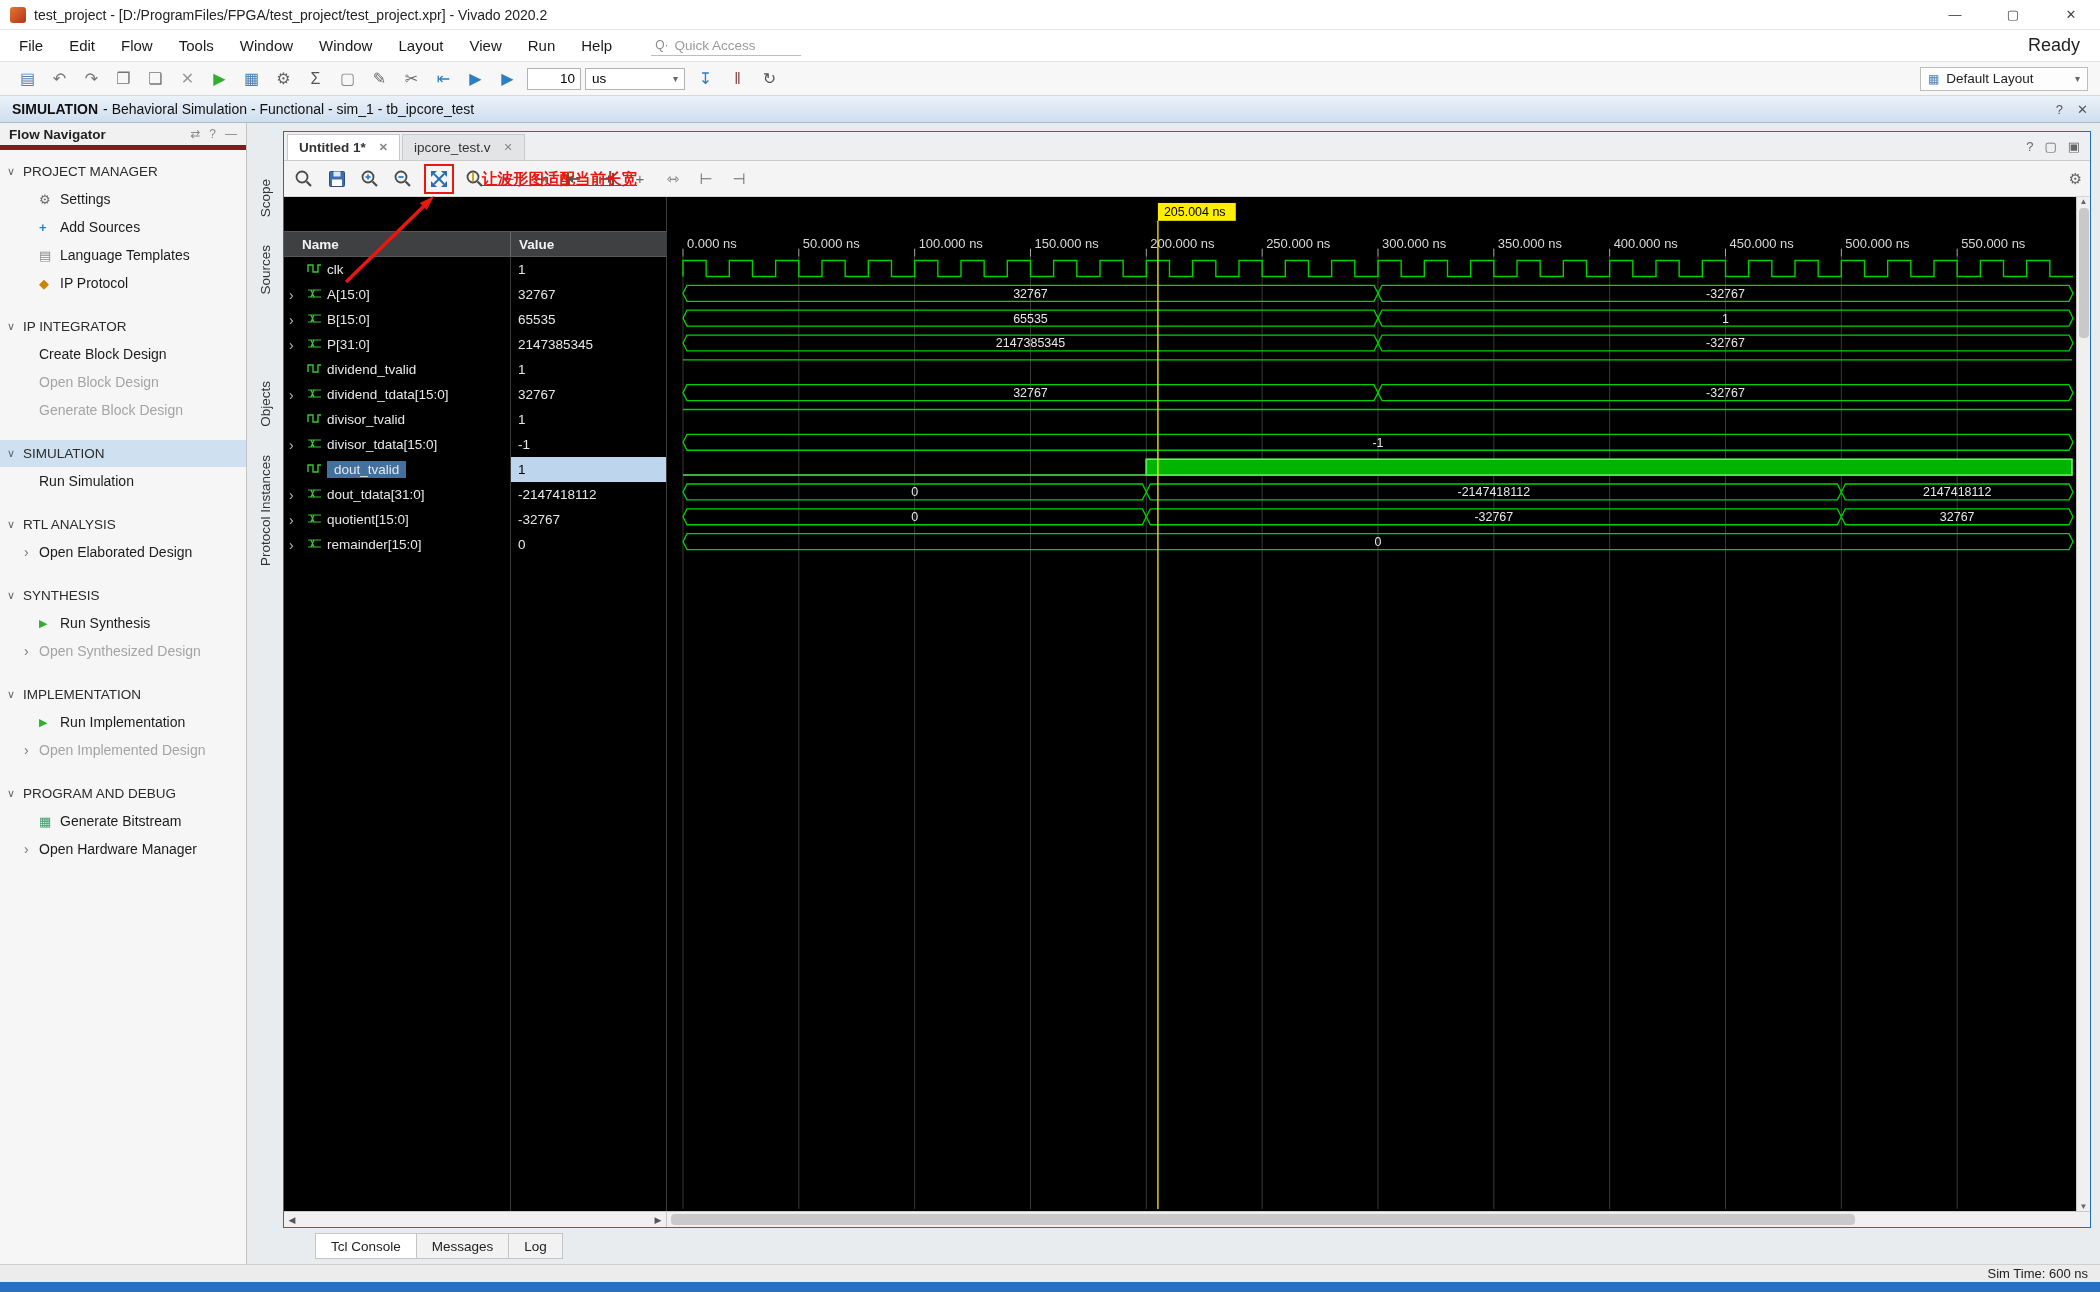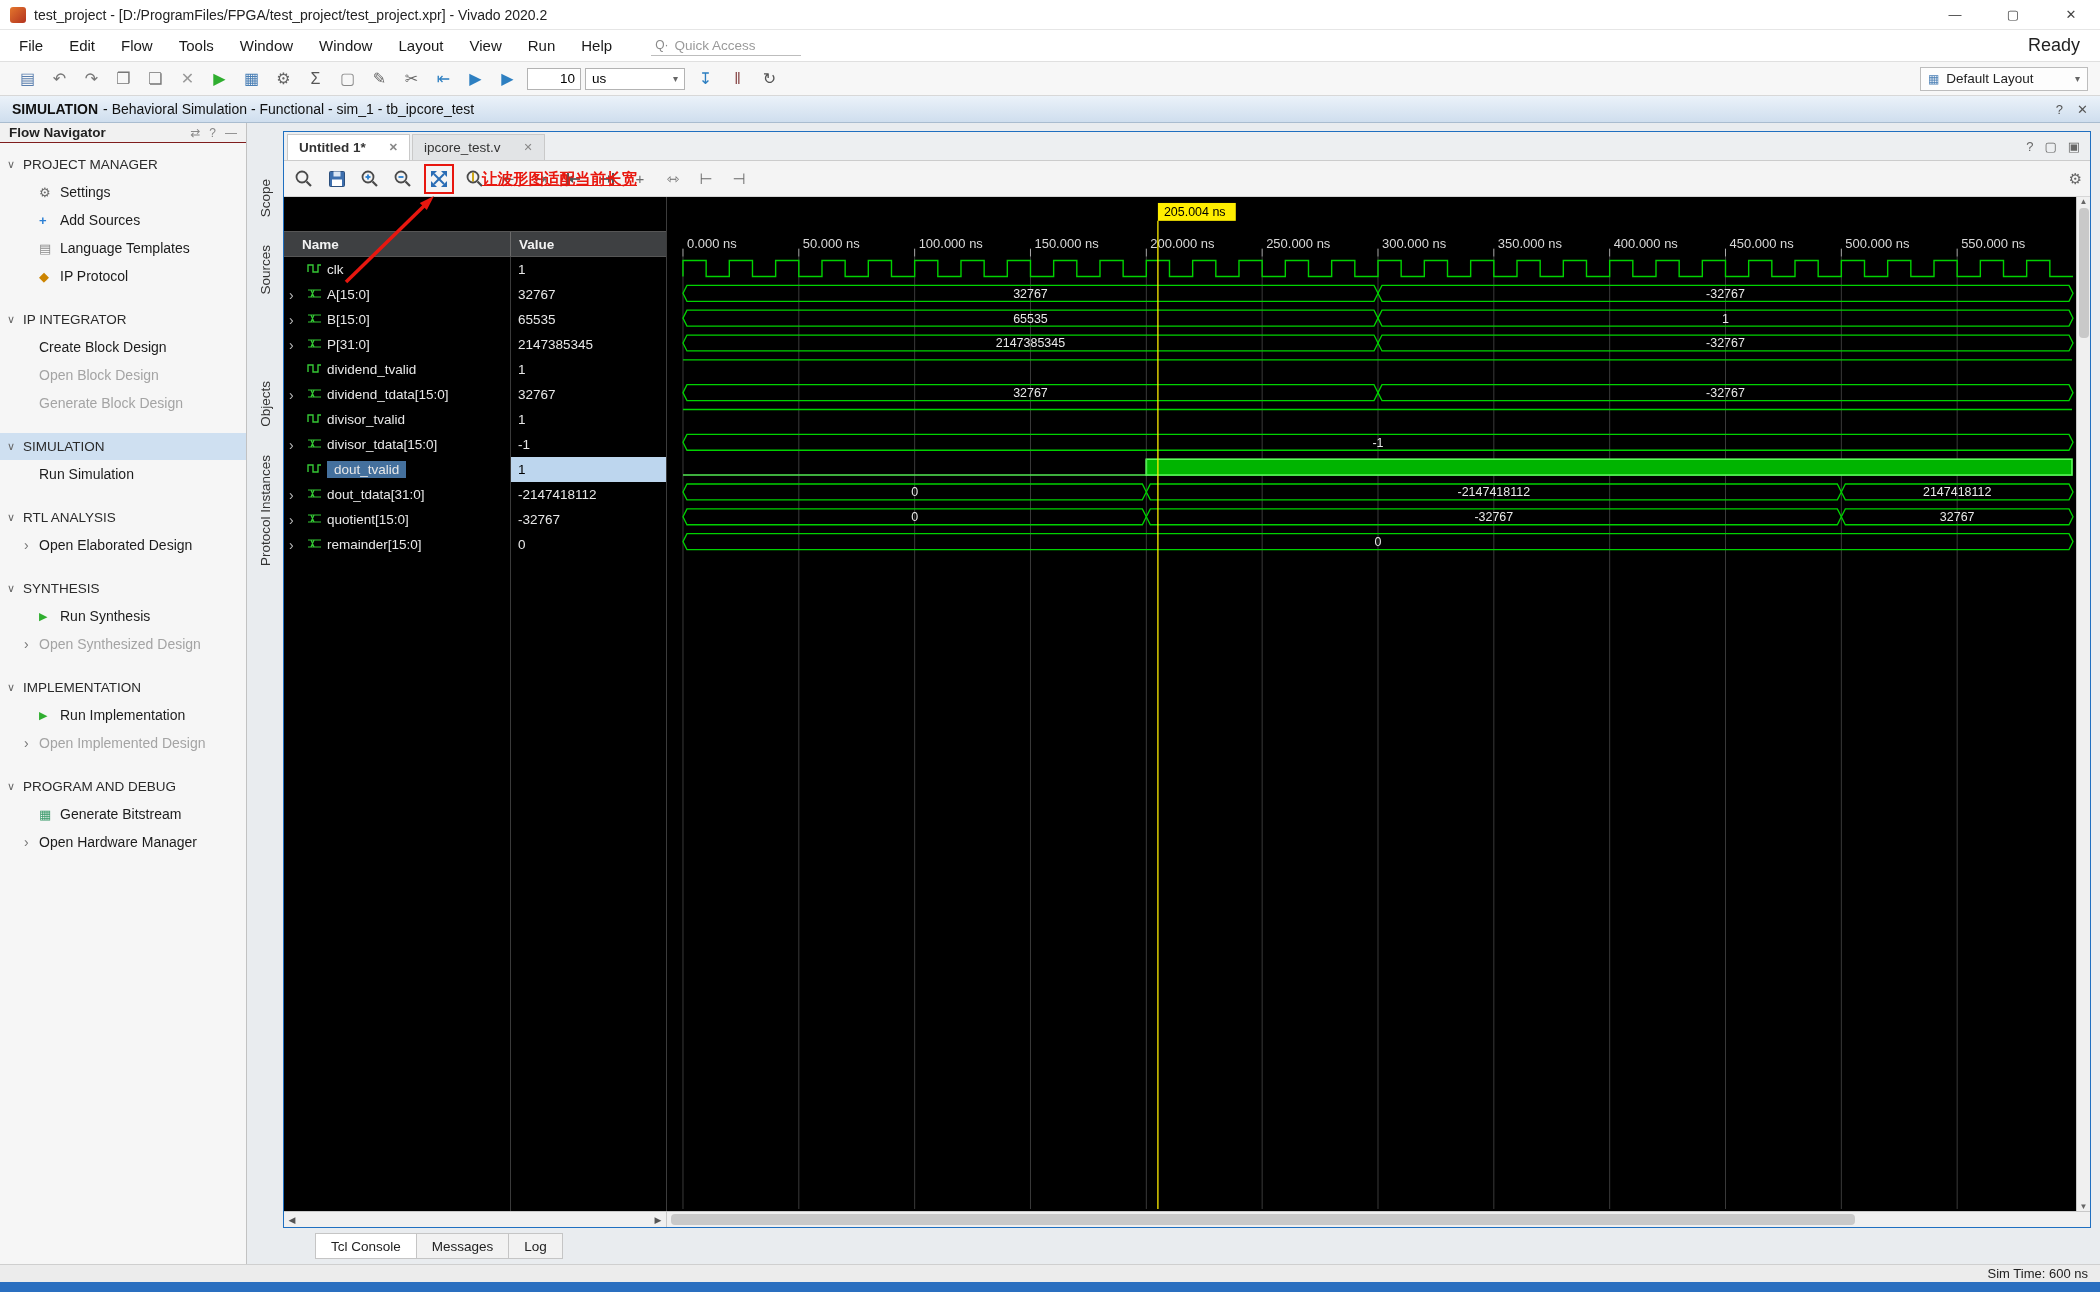--- a/index.html
+++ b/index.html
@@ -31,21 +31,21 @@
   
   .contextbar{height:27px;background:linear-gradient(#ebf2f9,#cfdeee);border-bottom:1px solid #a9bccf;display:flex;align-items:center;padding:0 12px;font-size:14px;color:#101010;}
   .contextbar .strong{font-weight:bold;margin-right:5px;}
   .ctx-icons{margin-left:auto;display:flex;gap:14px;color:#555;font-size:13px;}
 
   
   .body{position:absolute;top:123px;bottom:28px;left:0;right:0;display:flex;}
 
   
   .flownav{width:247px;background:#f6f6f6;border-right:1px solid #c2c2c2;display:flex;flex-direction:column;font-size:14px;flex:0 0 auto;}
-  .fn-header{height:20px;display:flex;align-items:center;padding:0 9px;font-weight:bold;font-size:13.5px;color:#222;border-bottom:1px solid #7f1d1d;background:#f1f1f1;}
+  .fn-header{height:27px;display:flex;align-items:center;padding:0 9px;font-weight:bold;font-size:13.5px;color:#222;border-bottom:5px solid #7f1d1d;background:#f1f1f1;}
   .fn-hicons{margin-left:auto;display:flex;gap:9px;color:#888;font-weight:normal;font-size:12px;}
   .fn-body{flex:1;overflow:hidden;padding-top:8px;}
   .nav-section{margin-bottom:16px;}
   .nav-sec-head{display:flex;align-items:center;height:27px;padding:0 7px;color:#2b2b2b;font-size:13.5px;}
   .nav-sec-head.sel{background:#cfe0f1;}
   .sec-chev{width:16px;color:#666;font-size:11px;}
   .nav-item{display:flex;align-items:center;height:28px;padding-left:24px;color:#1c1c1c;font-size:14px;}
   .nav-item.disabled{color:#a4a4a4;}
   .item-chev{width:15px;color:#777;font-size:14px;}
   .item-icon{width:21px;font-size:13px;display:inline-flex;justify-content:flex-start;}
@@ -55,21 +55,21 @@
   
   .main{position:relative;flex:1;background:#e9ecef;min-width:0;}
   .side-tabs{position:absolute;left:0;top:8px;width:36px;bottom:40px;display:flex;flex-direction:column;align-items:center;padding-top:42px;gap:16px;}
   .side-tab{writing-mode:vertical-rl;transform:rotate(180deg);font-size:13.5px;color:#333;padding:6px 2px;}
   .side-tab:nth-child(3){margin-top:58px;}
 
   .editor{position:absolute;left:36px;top:8px;right:9px;bottom:36px;background:#fff;border:1px solid #1f6fc0;display:flex;flex-direction:column;}
   .editor-overlay{position:absolute;inset:0;pointer-events:none;z-index:6;}
 
   .tabbar{height:29px;background:#edeff1;display:flex;align-items:flex-end;border-bottom:1px solid #cccccc;padding-left:3px;position:relative;flex:0 0 auto;}
-  .etab{height:26px;display:flex;align-items:center;padding:0 11px;font-size:13.5px;color:#333;border:1px solid #c9c9c9;border-bottom:none;background:#e2e4e6;margin-right:2px;gap:23px;}
+  .etab{height:26px;display:flex;align-items:center;padding:0 11px;font-size:13.5px;color:#333;border:1px solid #c9c9c9;border-bottom:none;background:#e2e4e6;margin-right:2px;gap:13px;}
   .etab.active{background:#ffffff;font-weight:bold;}
   .etab-close{color:#888;font-size:11px;}
   .tab-corner{position:absolute;right:10px;top:7px;display:flex;gap:11px;color:#666;font-size:13px;}
 
   .wavebar{height:36px;background:#f4f4f4;border-bottom:1px solid #d6d6d6;display:flex;align-items:center;padding:0 8px;gap:9px;position:relative;flex:0 0 auto;}
   .wb-icon{width:24px;height:24px;display:flex;align-items:center;justify-content:center;font-size:15px;color:#6a6a6a;}
   .wb-icon.boxed{border:2px solid #e8170f;width:30px;height:30px;}
   .wave-annotation{position:absolute;left:198px;top:8px;color:#e8170f;font-size:15.5px;font-weight:bold;text-decoration:underline;white-space:nowrap;pointer-events:none;z-index:4;}
   .wb-gear{margin-left:auto;color:#666;font-size:15px;}
 

